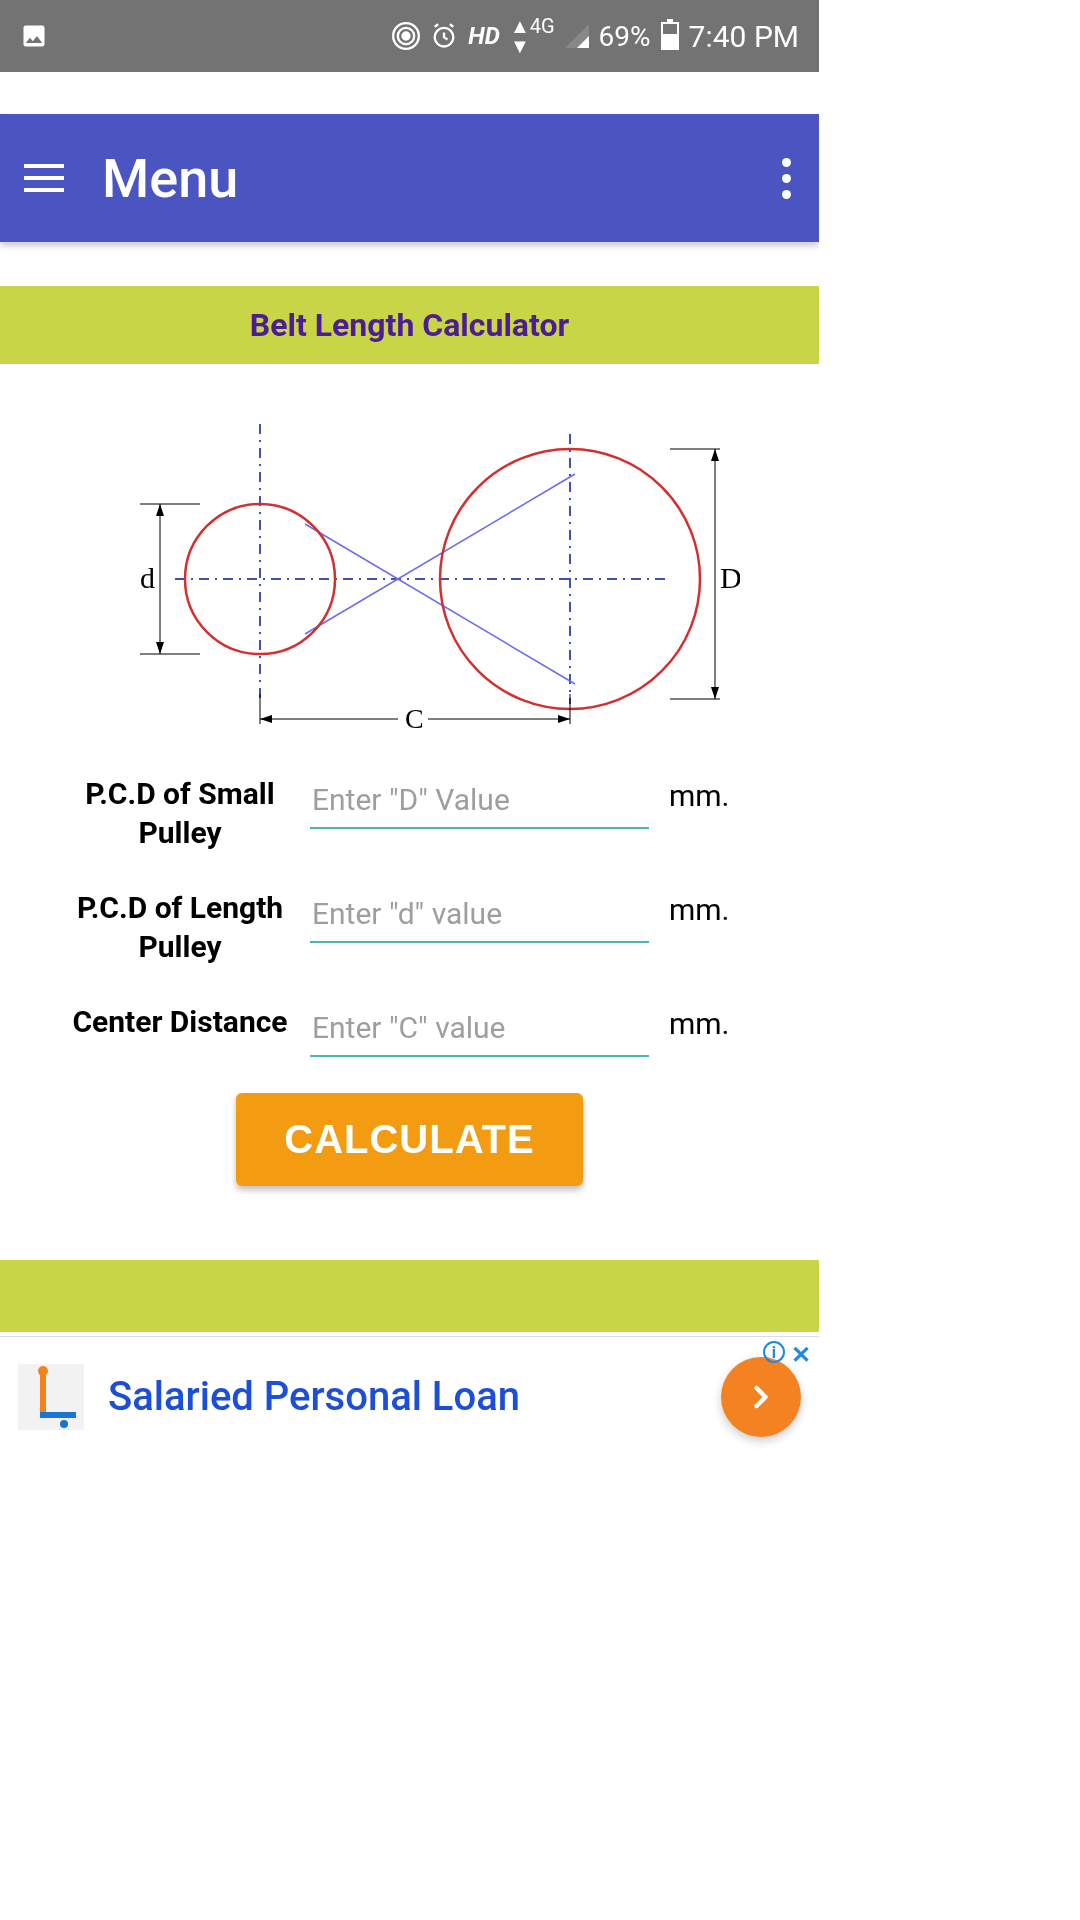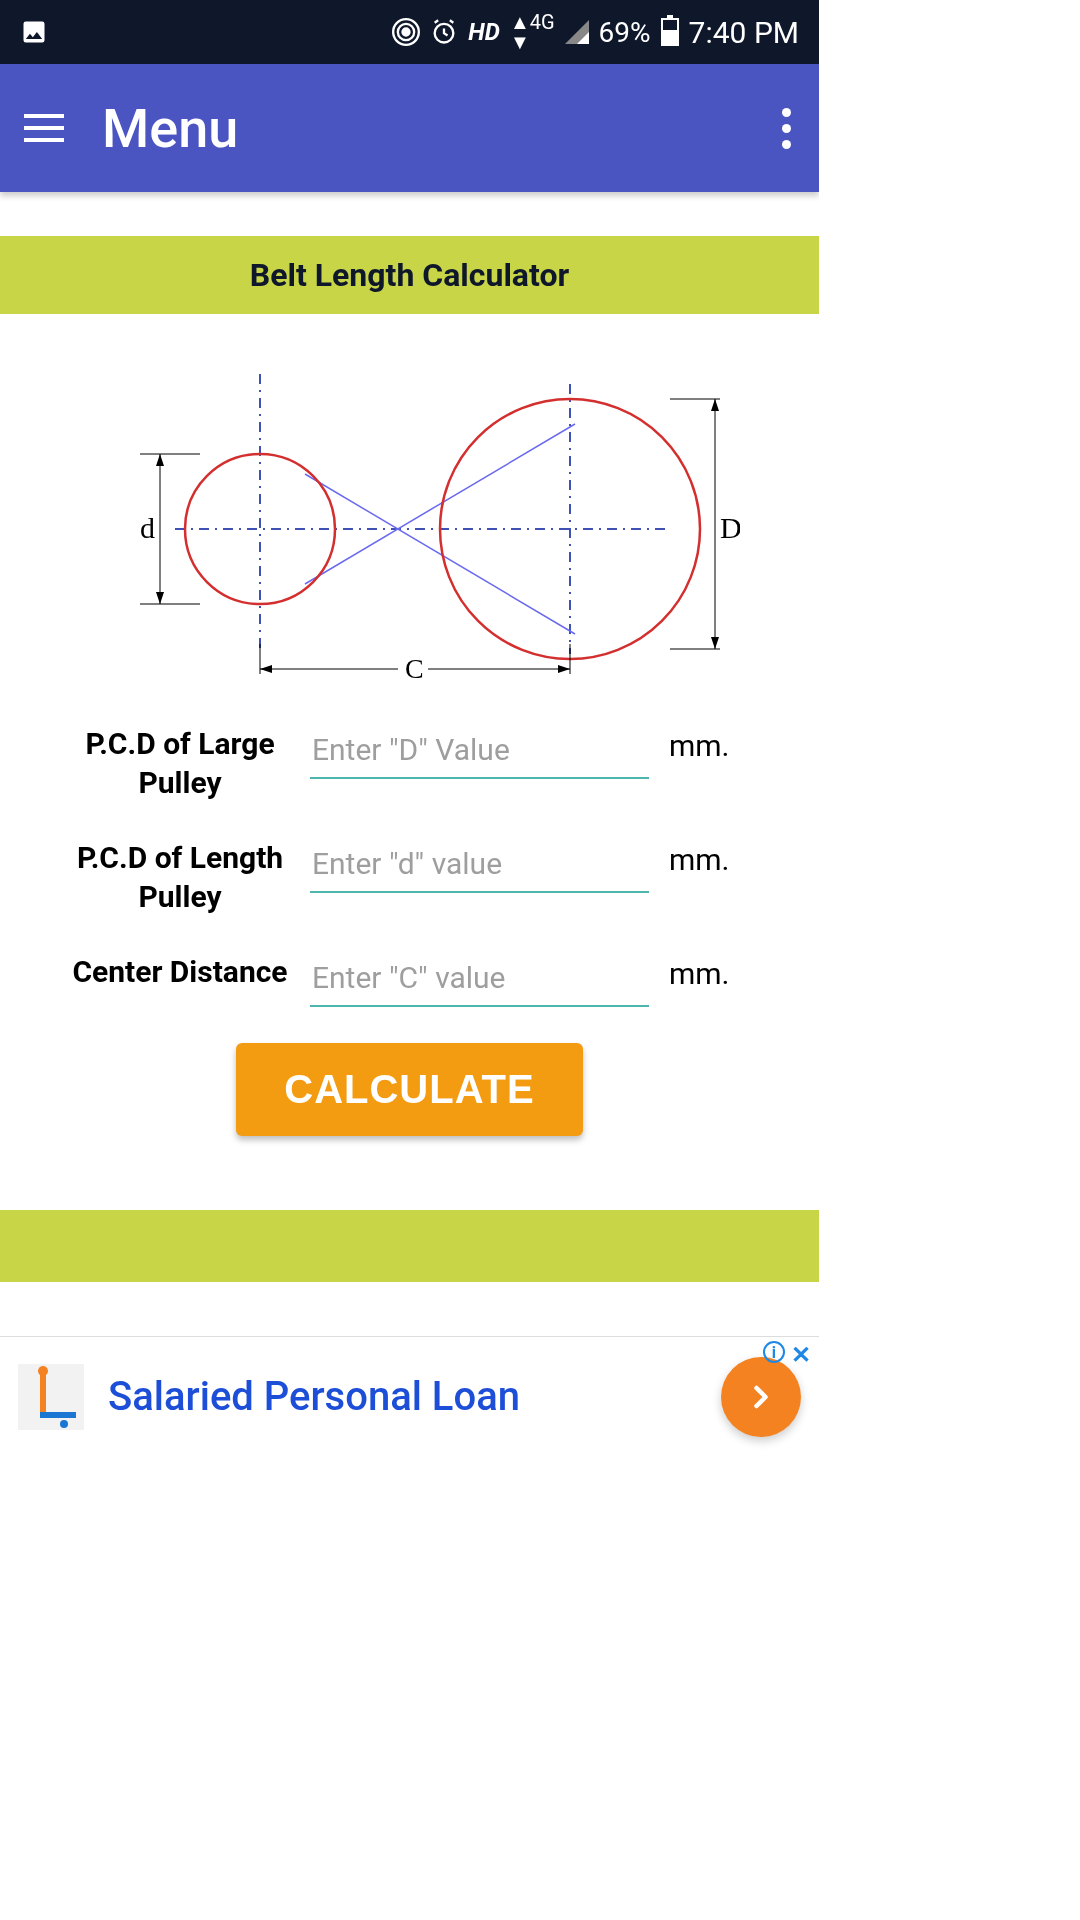--- a/index.html
+++ b/index.html
@@ -6,22 +6,22 @@
     body {
       width: 819px;
       height: 1456px;
       font-family: -apple-system, Roboto, sans-serif;
       background: #fff;
       overflow: hidden;
       position: relative;
     }
     
     .status-bar {
-      height: 64px;
-      background: #0f172a;
+      height: 72px;
+      background: #737373;
       color: #fff;
       display: flex;
       align-items: center;
       justify-content: space-between;
       padding: 0 20px;
       font-size: 28px;
     }
     .status-left { display: flex; align-items: center; gap: 8px; }
     .status-right { display: flex; align-items: center; gap: 10px; }
     .status-right .hd { font-weight: bold; font-style: italic; font-size: 24px; }
@@ -57,20 +57,21 @@
 
     
     .app-bar {
       height: 128px;
       background: #4b55c1;
       color: #fff;
       display: flex;
       align-items: center;
       padding: 0 24px;
       box-shadow: 0 4px 6px rgba(0,0,0,.2);
+      margin-top: 42px;
     }
     .hamburger {
       width: 40px; height: 28px;
       display: flex;
       flex-direction: column;
       justify-content: space-between;
       margin-right: 38px;
     }
     .hamburger span {
       height: 4px; background: #fff; width: 100%;
@@ -84,21 +85,21 @@
       width: 9px; height: 9px; border-radius: 50%; background: #fff;
     }
 
     
     .content { background: #fff; }
     .section-banner {
       background: #c8d547;
       text-align: center;
       font-size: 32px;
       font-weight: bold;
-      color: #0f172a;
+      color: #4c1d95;
       padding: 20px 0;
       margin-top: 44px;
     }
 
     .diagram-wrap {
       display: flex;
       justify-content: center;
       padding: 40px 0 10px;
     }
 
@@ -304,21 +305,21 @@
       <line x1="180" y1="315" x2="490" y2="315" stroke="#000" stroke-width="1"></line>
       <polygon points="180,315 192,311 192,319" fill="#000"></polygon>
       <polygon points="490,315 478,311 478,319" fill="#000"></polygon>
       <rect x="318" y="302" width="30" height="26" fill="#fff"></rect>
       <text x="325" y="324" font-size="28" font-family="serif">C</text>
     </svg>
   </div>
 
   <div class="form">
     <div class="field-row">
-      <div class="field-label">P.C.D of Large Pulley</div>
+      <div class="field-label">P.C.D of Small Pulley</div>
       <input class="text-input" type="text" placeholder="Enter &quot;D&quot; Value" style="">
       <div class="field-unit">mm.</div>
     </div>
     <div class="field-row">
       <div class="field-label">P.C.D of Length Pulley</div>
       <input class="text-input" type="text" placeholder="Enter &quot;d&quot; value" style="">
       <div class="field-unit">mm.</div>
     </div>
     <div class="field-row">
       <div class="field-label">Center Distance</div>

